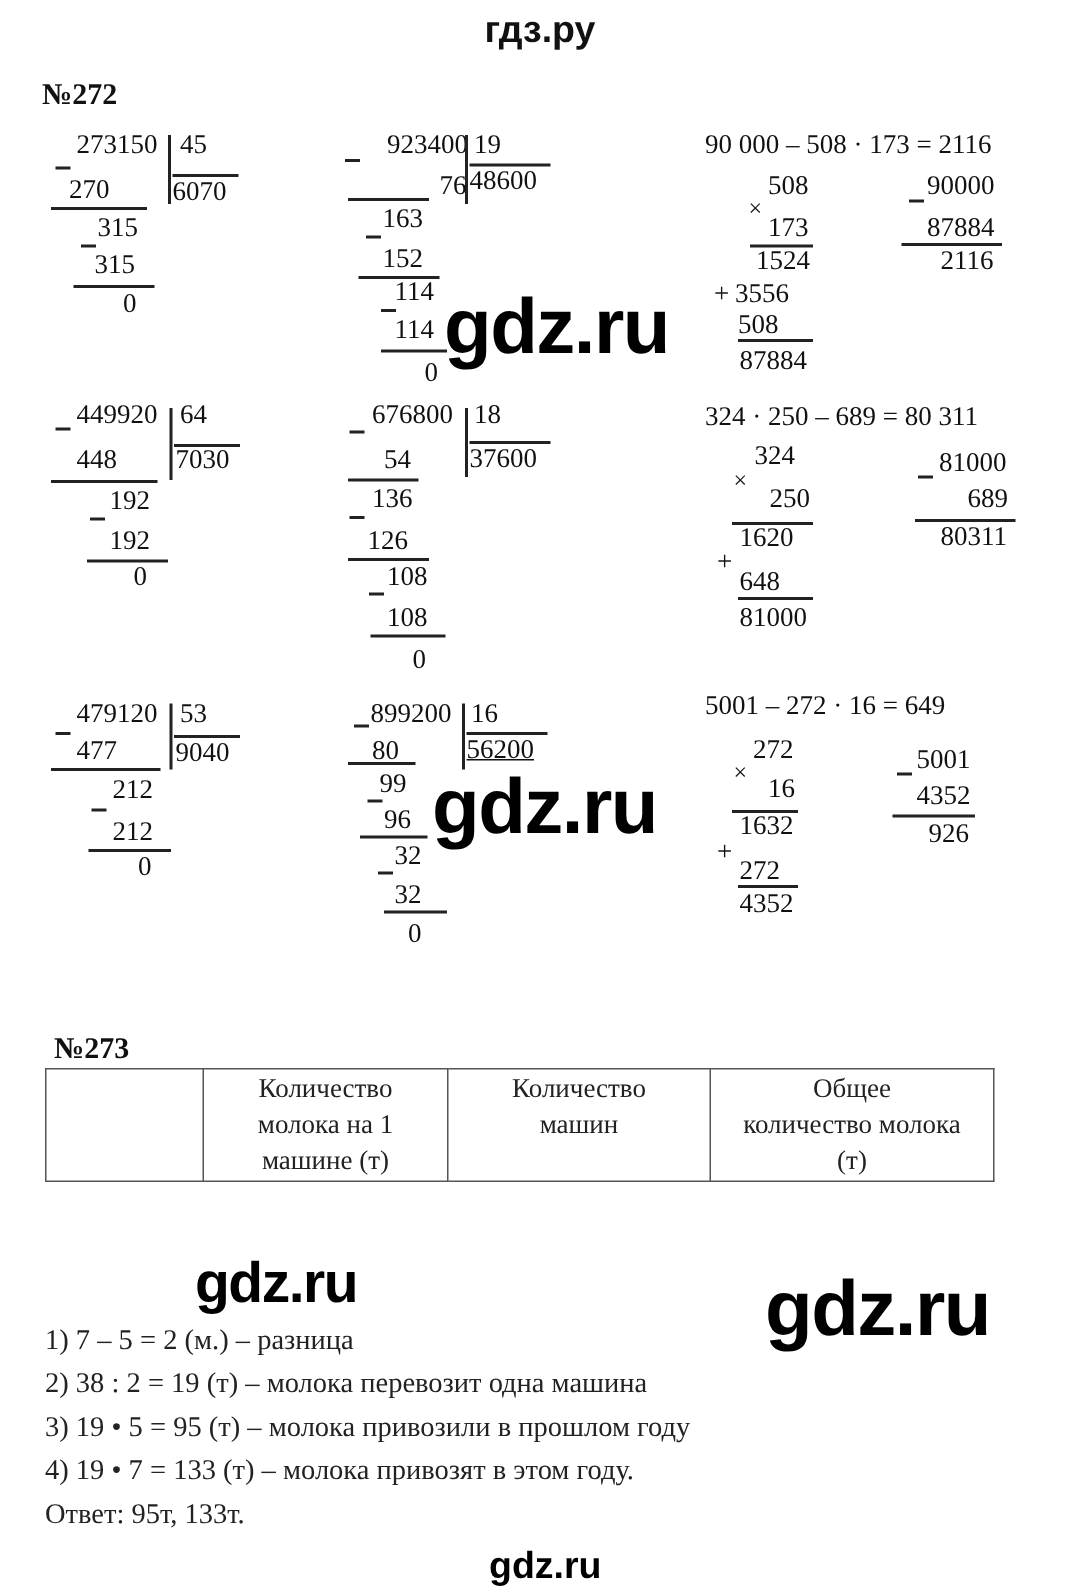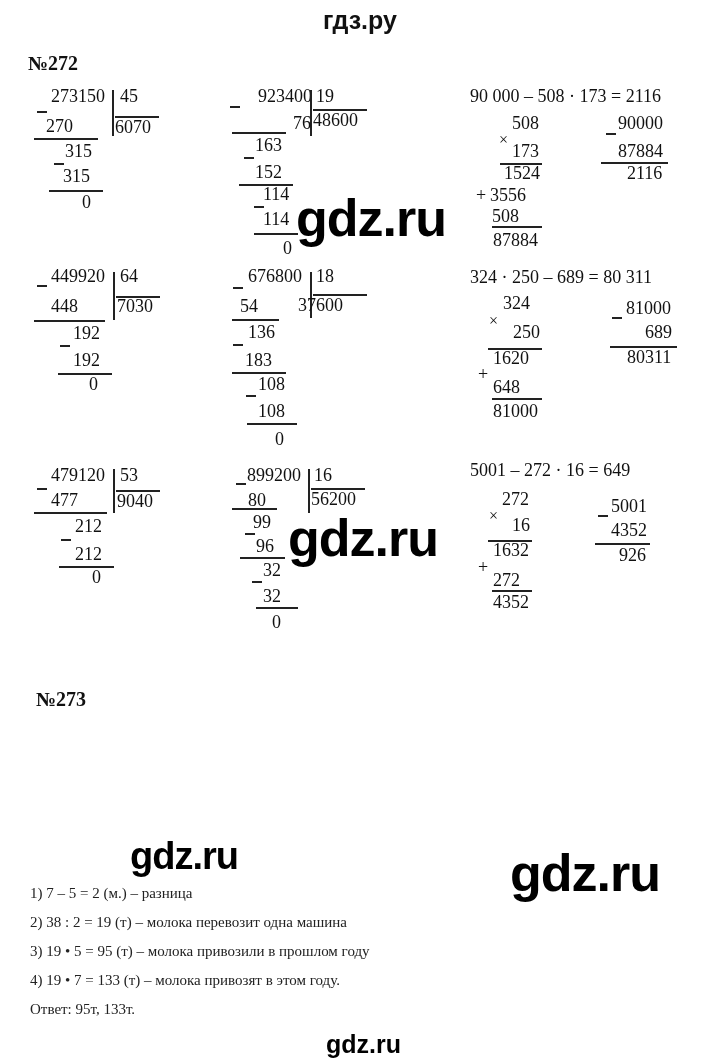--- a/index.html
+++ b/index.html
@@ -12,21 +12,21 @@
   .hline { position:absolute; height:1.5px; background:#222; }
   .vline { position:absolute; width:1.5px; background:#222; }
   .minus { position:absolute; width:10px; height:1.5px; background:#222; }
   .eq { position:absolute; font-size:18px; white-space:pre; }
   .watermark { position:absolute; font-family:"Liberation Sans", sans-serif; font-weight:bold; color:#000; letter-spacing:-1px; }
   .wm-big { font-size:52px; }
   .wm-mid { font-size:38px; }
   .wm-small { font-size:25px; font-weight:bold; letter-spacing:0; }
   table.t273 { position:absolute; left:30px; top:712px; border-collapse:collapse; font-size:18px; }
   table.t273 td { border:1.5px solid #555; text-align:center; vertical-align:top; padding:0 6px; line-height:24px; color:#222; }
-  .sol { position:absolute; left:30px; font-size:15px; line-height:29px; color:#222; white-space:pre; }
+  .sol { position:absolute; left:30px; font-size:19px; line-height:29px; color:#222; white-space:pre; }
 </style>
 </head>
 <body>
 
 <div class="site-header">гдз.ру</div>
 
 <div class="task-num" style="left:28px;top:52px;">№272</div>
 
 <div>
   <div class="minus" style="left:37px;top:111px;"></div>
@@ -98,26 +98,26 @@
   <div class="hline" style="left:58px;top:373px;width:54px;"></div>
   <div class="num" style="left:89px;top:374px;">0</div>
 </div>
 
 <div>
   <div class="minus" style="left:233px;top:287px;"></div>
   <div class="num" style="left:248px;top:266px;">676800</div>
   <div class="vline" style="left:310px;top:272px;height:46px;"></div>
   <div class="num" style="left:316px;top:266px;">18</div>
   <div class="hline" style="left:313px;top:294px;width:54px;"></div>
-  <div class="num" style="left:298px;top:295px;">37600</div>
-  <div class="num" style="left:240px;top:296px;text-align:right;">54</div>
+  <div class="num" style="left:313px;top:295px;">37600</div>
+  <div class="num" style="left:256px;top:296px;text-align:right;">54</div>
   <div class="hline" style="left:232px;top:319px;width:47px;"></div>
   <div class="num" style="left:248px;top:322px;">136</div>
   <div class="minus" style="left:233px;top:344px;"></div>
-  <div class="num" style="left:245px;top:350px;">183</div>
+  <div class="num" style="left:245px;top:350px;">126</div>
   <div class="hline" style="left:232px;top:372px;width:54px;"></div>
   <div class="num" style="left:258px;top:374px;">108</div>
   <div class="minus" style="left:246px;top:395px;"></div>
   <div class="num" style="left:258px;top:401px;">108</div>
   <div class="hline" style="left:247px;top:423px;width:50px;"></div>
   <div class="num" style="left:275px;top:429px;">0</div>
 </div>
 
 <div>
   <div class="eq" style="left:470px;top:267px;">324 · 250 – 689 = 80 311</div>
@@ -152,21 +152,21 @@
   <div class="hline" style="left:59px;top:566px;width:55px;"></div>
   <div class="num" style="left:92px;top:567px;">0</div>
 </div>
 
 <div>
   <div class="minus" style="left:236px;top:483px;"></div>
   <div class="num" style="left:247px;top:465px;">899200</div>
   <div class="vline" style="left:308px;top:469px;height:44px;"></div>
   <div class="num" style="left:314px;top:465px;">16</div>
   <div class="hline" style="left:311px;top:488px;width:54px;"></div>
-  <div class="num" style="left:311px;top:489px;">56200</div>
+  <div class="num" style="left:311px;top:489px;text-decoration:underline;">56200</div>
   <div class="num" style="left:248px;top:490px;">80</div>
   <div class="hline" style="left:232px;top:508px;width:45px;"></div>
   <div class="num" style="left:253px;top:512px;">99</div>
   <div class="minus" style="left:245px;top:533px;"></div>
   <div class="num" style="left:256px;top:536px;">96</div>
   <div class="hline" style="left:240px;top:557px;width:45px;"></div>
   <div class="num" style="left:263px;top:560px;">32</div>
   <div class="minus" style="left:252px;top:581px;"></div>
   <div class="num" style="left:263px;top:586px;">32</div>
   <div class="hline" style="left:256px;top:607px;width:42px;"></div>
@@ -194,20 +194,37 @@
 <div class="watermark wm-big" style="left:296px;top:188px;">gdz.ru</div>
 <div class="watermark wm-big" style="left:288px;top:508px;">gdz.ru</div>
 <div class="watermark wm-mid" style="left:130px;top:835px;">gdz.ru</div>
 <div class="watermark wm-big" style="left:510px;top:843px;">gdz.ru</div>
 <div class="watermark wm-small" style="left:326px;top:1030px;">gdz.ru</div>
 
 <div class="task-num" style="left:36px;top:688px;">№273</div>
 
 <table class="t273">
   <tbody>
+      <tr style="height:75px;">
+    <td style="width:92px;"></td>
+    <td style="width:150px;">
+      <div>Количество</div>
+      <div>молока на 1</div>
+      <div>машине (т)</div>
+    </td>
+    <td style="width:162px;">
+      <div>Количество</div>
+      <div>машин</div>
+    </td>
+    <td style="width:176px;">
+      <div>Общее</div>
+      <div>количество молока</div>
+      <div>(т)</div>
+    </td>
+  </tr>
 </tbody>
   </table>
 
 <div>
   <div class="sol" style="top:879px;">1) 7 – 5 = 2 (м.) – разница</div>
   <div class="sol" style="top:908px;">2) 38 : 2 = 19 (т) – молока перевозит одна машина</div>
   <div class="sol" style="top:937px;">3) 19 • 5 = 95 (т) – молока привозили в прошлом году</div>
   <div class="sol" style="top:966px;text-align:center;">4) 19 • 7 = 133 (т) – молока привозят в этом году.</div>
   <div class="sol" style="top:995px;">Ответ: 95т, 133т.</div>
 </div>

